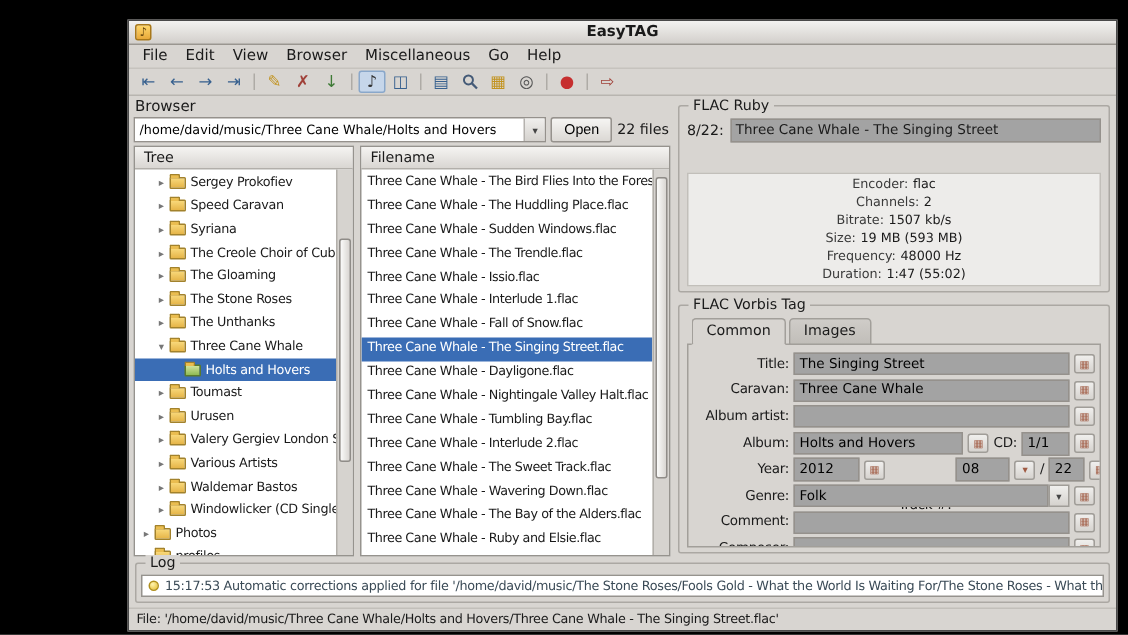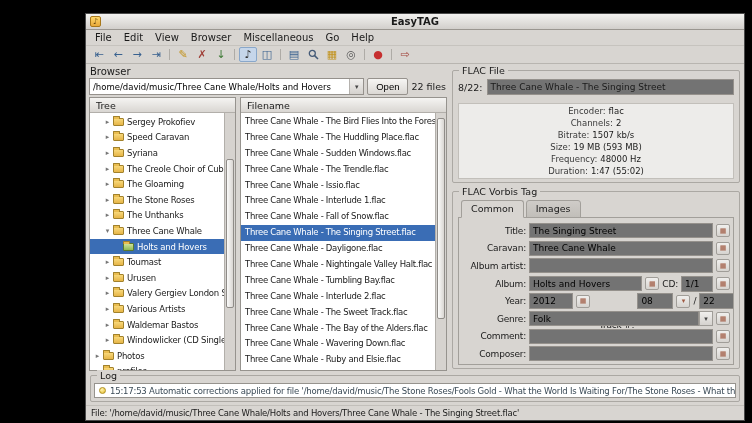--- a/index.html
+++ b/index.html
@@ -76,23 +76,23 @@
             border:1px solid #8f8c88; border-radius:2px; }
 
   
   .right-region { flex:1; display:flex; flex-direction:column; min-width:0; }
   .frame { border:1px solid #aba8a3; border-radius:2px; position:relative; padding:8px 5px 3px; }
   .frame-label { position:absolute; top:-6px; left:6px; background:#d8d5d1; padding:0 3px;
                  font-size:9.5px; line-height:11px; }
   .file-frame { flex:none; margin:4px 1px 8px; }
   .tag-frame { flex:1; margin:0 1px 2px; display:flex; flex-direction:column; min-height:0; }
 
-  .name-row { display:flex; align-items:center; gap:4px; margin-bottom:8px; }
+  .name-row { display:flex; align-items:center; gap:4px; margin-bottom:20px; }
   .index-label { font-size:9.5px; flex:none; }
-  .entry { background:#737373; border:1px solid #95918c; height:16px; font:9px "DejaVu Sans", sans-serif;
+  .entry { background:#a3a3a3; border:1px solid #95918c; height:16px; font:9px "DejaVu Sans", sans-serif;
            padding:0 3px; }
   input.entry { outline:none; }
   .name-entry { flex:1; min-width:0; }
   .info-box { background:#edecea; border:1px solid #c2bfba; padding:2px 2px; }
   .info-grid { display:grid; grid-template-columns:1fr; row-gap:2px; }
   .info-cell { text-align:center; font-size:8.5px; white-space:nowrap; overflow:hidden; }
   .info-label { color:#3a3a3a; margin-right:3px; }
 
   .tabs { display:flex; padding-left:3px; margin-bottom:-1px; position:relative; z-index:2; flex:none; }
   .tab { padding:2px 9px 3px; font-size:9.5px; border:1px solid #a29f9a; border-radius:3px 3px 0 0;
@@ -100,21 +100,21 @@
   .tab.active { background:#d8d5d1; border-bottom-color:#d8d5d1; }
   .notebook { flex:1; border:1px solid #a29f9a; padding:4px 3px 2px; min-height:0; overflow:hidden; }
 
   .tag-row { display:flex; align-items:center; height:17.6px; gap:3px; }
   .tag-label { width:64px; flex:none; text-align:right; font-size:9px; letter-spacing:-0.2px; }
   .tag-entry { flex:1; min-width:0; height:15px; }
   .mini-btn { width:14px; height:13px; flex:none; background:linear-gradient(#f0efed,#d6d3cf);
               border:1px solid #a09d98; border-radius:2px; display:flex; align-items:center;
               justify-content:center; font-size:7px; color:#a05a42; }
   .inline-label { font-size:9px; flex:none; letter-spacing:-0.2px; }
-  .w44 { width:44px; flex:none; } .w26 { width:36px; flex:none; } .w24 { width:44px; flex:none; }
+  .w44 { width:44px; flex:none; } .w26 { width:36px; flex:none; } .w24 { width:24px; flex:none; }
   .w32 { width:32px; flex:none; }
   .combo-arrow-sm { width:14px; height:15px; flex:none; background:linear-gradient(#f0efed,#d5d2ce);
                     border:1px solid #a09d98; margin-left:-3px; font-size:7px; color:#444;
                     display:flex; align-items:center; justify-content:center; }
 
   
   .log-frame { flex:none; margin:2px 4px 3px; position:relative; border:1px solid #aba8a3;
                border-radius:2px; padding:7px 3px 3px; }
   .log-box { background:#fff; border:1px solid #96938e; height:15px; display:flex; align-items:center;
              padding:0 2px; overflow:hidden; }
@@ -292,37 +292,37 @@
                 <div class="file-row">Three Cane Whale - The Trendle.flac</div>
                 <div class="file-row">Three Cane Whale - Issio.flac</div>
                 <div class="file-row">Three Cane Whale - Interlude 1.flac</div>
                 <div class="file-row">Three Cane Whale - Fall of Snow.flac</div>
                 <div class="file-row selected">Three Cane Whale - The Singing Street.flac</div>
                 <div class="file-row">Three Cane Whale - Dayligone.flac</div>
                 <div class="file-row">Three Cane Whale - Nightingale Valley Halt.flac</div>
                 <div class="file-row">Three Cane Whale - Tumbling Bay.flac</div>
                 <div class="file-row">Three Cane Whale - Interlude 2.flac</div>
                 <div class="file-row">Three Cane Whale - The Sweet Track.flac</div>
+                <div class="file-row">Three Cane Whale - Wavering Down.flac</div>
                 <div class="file-row">Three Cane Whale - The Bay of the Alders.flac</div>
-                <div class="file-row">Three Cane Whale - Wavering Down.flac</div>
                 <div class="file-row">Three Cane Whale - Ruby and Elsie.flac</div>
                 <div class="file-row">Three Cane Whale - The Vision.flac</div>
               </div>
             <div class="vscroll">
               <div class="vthumb" style="top:2%;height:78%;"></div>
             </div>
           </div>
         </div>
       </div>
     </div>
 
     <div class="right-region">
 
       <div class="frame file-frame">
-        <span class="frame-label">FLAC File</span>
+        <span class="frame-label">FLAC Ruby</span>
         <div class="name-row">
           <span class="index-label">8/22:</span>
           <div class="entry name-entry" style="display:flex;align-items:center;white-space:nowrap;overflow:hidden;">Three Cane Whale - The Singing Street</div>
         </div>
         <div class="info-box">
           <div class="info-grid">
               <div class="info-cell"><span class="info-label">Encoder:</span><span class="info-value">flac</span></div>
               <div class="info-cell"><span class="info-label">Channels:</span><span class="info-value">2</span></div>
               <div class="info-cell"><span class="info-label">Bitrate:</span><span class="info-value">1507 kb/s</span></div>
               <div class="info-cell"><span class="info-label">Size:</span><span class="info-value">19 MB (593 MB)</span></div>

